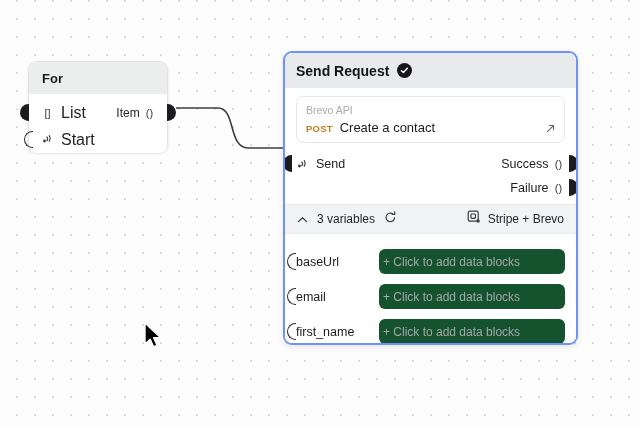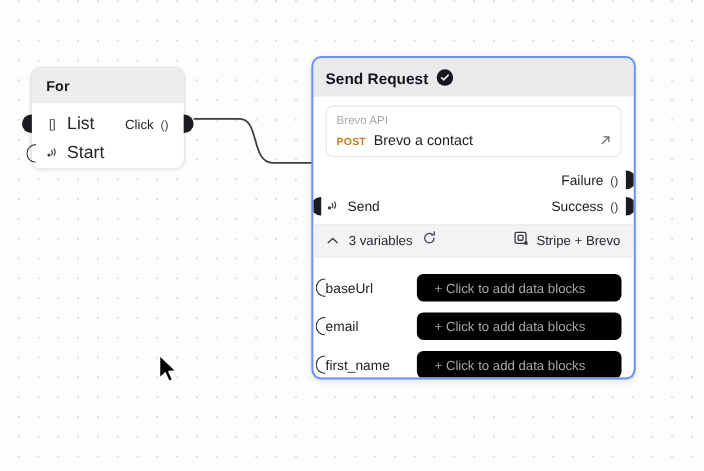--- a/index.html
+++ b/index.html
@@ -243,24 +243,24 @@
   .var-name {
     font-size: 12.5px;
     color: #1d1d21;
     width: 83px;
     flex: 0 0 83px;
   }
   .var-input {
     flex: 1;
     height: 25px;
     border-radius: 6px;
-    background: #000000;
-    display: flex;
-    align-items: center;
-    padding-left: 16px;
+    background: #14532d;
+    display: flex;
+    align-items: center;
+    padding-left: 4px;
     box-sizing: border-box;
     font-size: 12px;
     color: #a6a6ab;
   }
 
   
   .port {
     position: absolute;
     width: 9px;
     height: 17px;
@@ -305,21 +305,21 @@
       <span class="for-title">For</span>
     </div>
     <div class="for-body">
 
       <div class="for-row">
         <span class="port-row-left">
           <span class="glyph">[]</span>
           <span class="row-label">List</span>
         </span>
         <span class="row-label-right">
-          <span>Click</span>
+          <span>Item</span>
           <span class="glyph">()</span>
         </span>
 
         <span class="port port-filled-left" style="left:-9px; top:5px;"></span>
         <span class="port port-filled-right" style="right:-9px; top:5px;"></span>
       </div>
 
       <div class="for-row">
         <span class="port-row-left">
           <span class="glyph">
@@ -347,58 +347,58 @@
         </svg>
       </span>
     </div>
 
     <div class="send-body">
 
       <div class="api-card">
         <div class="api-sub">Brevo API</div>
         <div class="api-main">
           <span class="api-method">POST</span>
-          <span class="api-name">Brevo a contact</span>
+          <span class="api-name">Create a contact</span>
         </div>
         <span class="api-arrow">
           <svg width="11" height="11" viewBox="0 0 11 11">
             <path d="M2.4 8.6 L8.4 2.6" stroke="#63636a" stroke-width="1.1" stroke-linecap="round"></path>
             <path d="M4.3 2.5 L8.5 2.5 L8.5 6.7" stroke="#63636a" stroke-width="1.1" fill="none" stroke-linecap="round" stroke-linejoin="round"></path>
           </svg>
         </span>
       </div>
 
       <div class="io-rows">
-        <div class="io-row">
-          <span></span>
-          <span class="io-label">
-            <span>Failure</span>
-            <span class="glyph">()</span>
-          </span>
-          <span class="port port-filled-right" style="right:-13px; top:3px;"></span>
-        </div>
-
         <div class="io-row">
           <span class="io-left">
             <span class="glyph">
               <svg width="12" height="11" viewBox="0 0 12 11">
                 <circle cx="2.5" cy="8" r="1.4" fill="#3a3a40"></circle>
                 <path d="M4.6 8.2 A3.4 3.4 0 0 0 4.6 3.6" stroke="#3a3a40" stroke-width="1.1" fill="none"></path>
                 <path d="M7 8.6 A5.6 5.6 0 0 0 7 2.2" stroke="#3a3a40" stroke-width="1.1" fill="none"></path>
               </svg>
             </span>
             <span class="io-label">Send</span>
           </span>
           <span class="io-label">
             <span>Success</span>
             <span class="glyph">()</span>
           </span>
           <span class="port port-filled-left" style="left:-13px; top:3px;"></span>
           <span class="port port-filled-right" style="right:-13px; top:3px;"></span>
         </div>
+
+        <div class="io-row">
+          <span></span>
+          <span class="io-label">
+            <span>Failure</span>
+            <span class="glyph">()</span>
+          </span>
+          <span class="port port-filled-right" style="right:-13px; top:3px;"></span>
+        </div>
       </div>
 
       <div class="var-bar">
         <span class="var-left">
           <span>
             <svg width="11" height="8" viewBox="0 0 11 8">
               <path d="M1.3 5.6 L5.5 1.8 L9.7 5.6" stroke="#3a3a40" stroke-width="1.2" fill="none" stroke-linecap="round" stroke-linejoin="round"></path>
             </svg>
           </span>
           <span class="var-count">3 variables</span>

